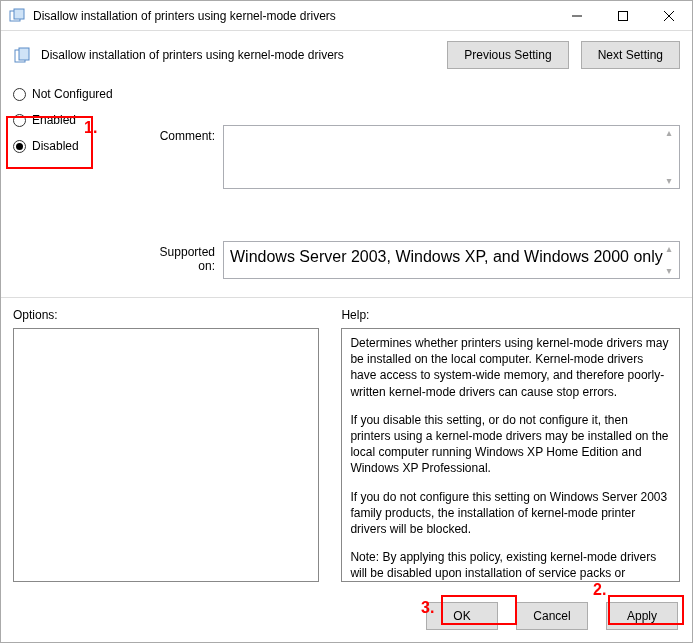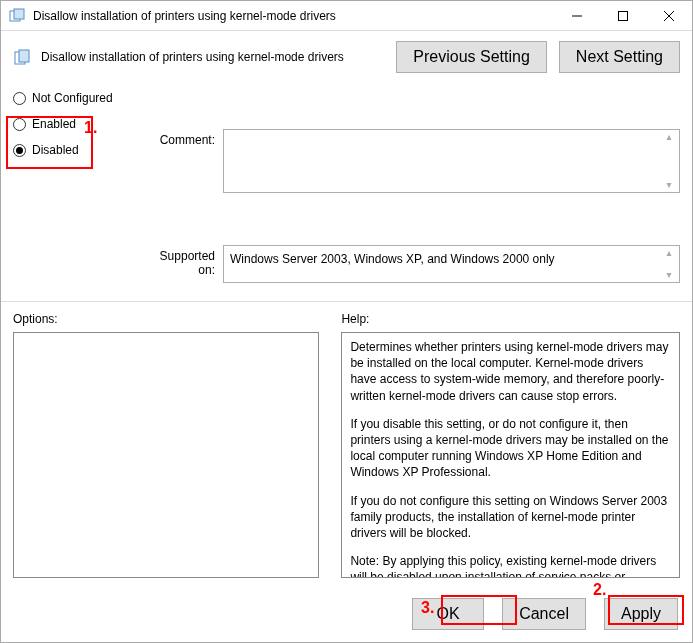--- a/index.html
+++ b/index.html
@@ -7,33 +7,33 @@
 .window { width: 693px; height: 643px; border: 1px solid #aaa; background: #fff; display: flex; flex-direction: column; position: relative; }
 .titlebar { height: 30px; display: flex; align-items: center; border-bottom: 1px solid #ddd; }
 .titlebar-icon { width: 16px; height: 16px; margin: 0 8px; }
 .titlebar-title { flex: 1; font-size: 12px; color: #000; }
 .titlebar-btns { display: flex; }
 .tb-btn { width: 46px; height: 30px; display: flex; align-items: center; justify-content: center; color: #000; }
 .header-row { display: flex; align-items: center; padding: 10px 12px 6px 12px; }
 .header-icon { width: 18px; height: 18px; margin-right: 10px; }
 .header-title { flex: 1; font-size: 12px; }
 .nav-btns { display: flex; gap: 12px; margin-left: 12px; }
-.btn { border: 1px solid #adadad; background: #e1e1e1; padding: 6px 16px; font-size: 16px; cursor: pointer; min-width: 72px; }
+.btn { border: 1px solid #adadad; background: #e1e1e1; padding: 6px 16px; font-size: 12px; cursor: pointer; min-width: 72px; }
 .main-upper { display: flex; padding: 6px 12px 10px 12px; border-bottom: 1px solid #ddd; }
 .left-col { width: 130px; padding-top: 6px; }
 .radio-row { display: flex; align-items: center; margin-bottom: 12px; text-align: center; }
 .radio { width: 13px; height: 13px; border: 1px solid #333; border-radius: 50%; margin-right: 6px; display: flex; align-items: center; justify-content: center; }
 .radio.selected::after { content: ""; width: 7px; height: 7px; background: #000; border-radius: 50%; }
 .right-col { flex: 1; display: flex; flex-direction: column; }
 .field-row { display: flex; margin-bottom: 8px; margin-top: 44px; }
 .field-label { width: 80px; text-align: right; padding-right: 8px; padding-top: 4px; }
 .textarea { flex: 1; border: 1px solid #abadb3; background: #fff; padding: 4px; position: relative; }
 .comment-box { height: 64px; }
 .supported-box { height: 38px; }
-.sb-text { padding: 2px; font-size: 12px; }
+.sb-text { padding: 2px; font-size: 16px; }
 .scroll-ind { position: absolute; right: 2px; width: 16px; display: flex; flex-direction: column; justify-content: space-between; align-items: center; color: #aaa; }
 .scroll-ind.full { top: 2px; bottom: 2px; }
 .tri { font-size: 10px; line-height: 1; }
 .lower { display: flex; padding: 10px 12px; flex: 1; gap: 22px; overflow: hidden; }
 .lower-col { flex: 1; display: flex; flex-direction: column; min-width: 0; }
 .lower-label { margin-bottom: 6px; }
 .pane { flex: 1; border: 1px solid #888; background: #fff; padding: 6px 8px; overflow: auto; font-size: 12px; line-height: 1.35; }
 .help-para { margin-bottom: 12px; }
 .footer { display: flex; justify-content: flex-end; gap: 18px; padding: 10px 14px 12px; }
 .annot-box { position: absolute; border: 2px solid #ff0000; pointer-events: none; z-index: 5; }

